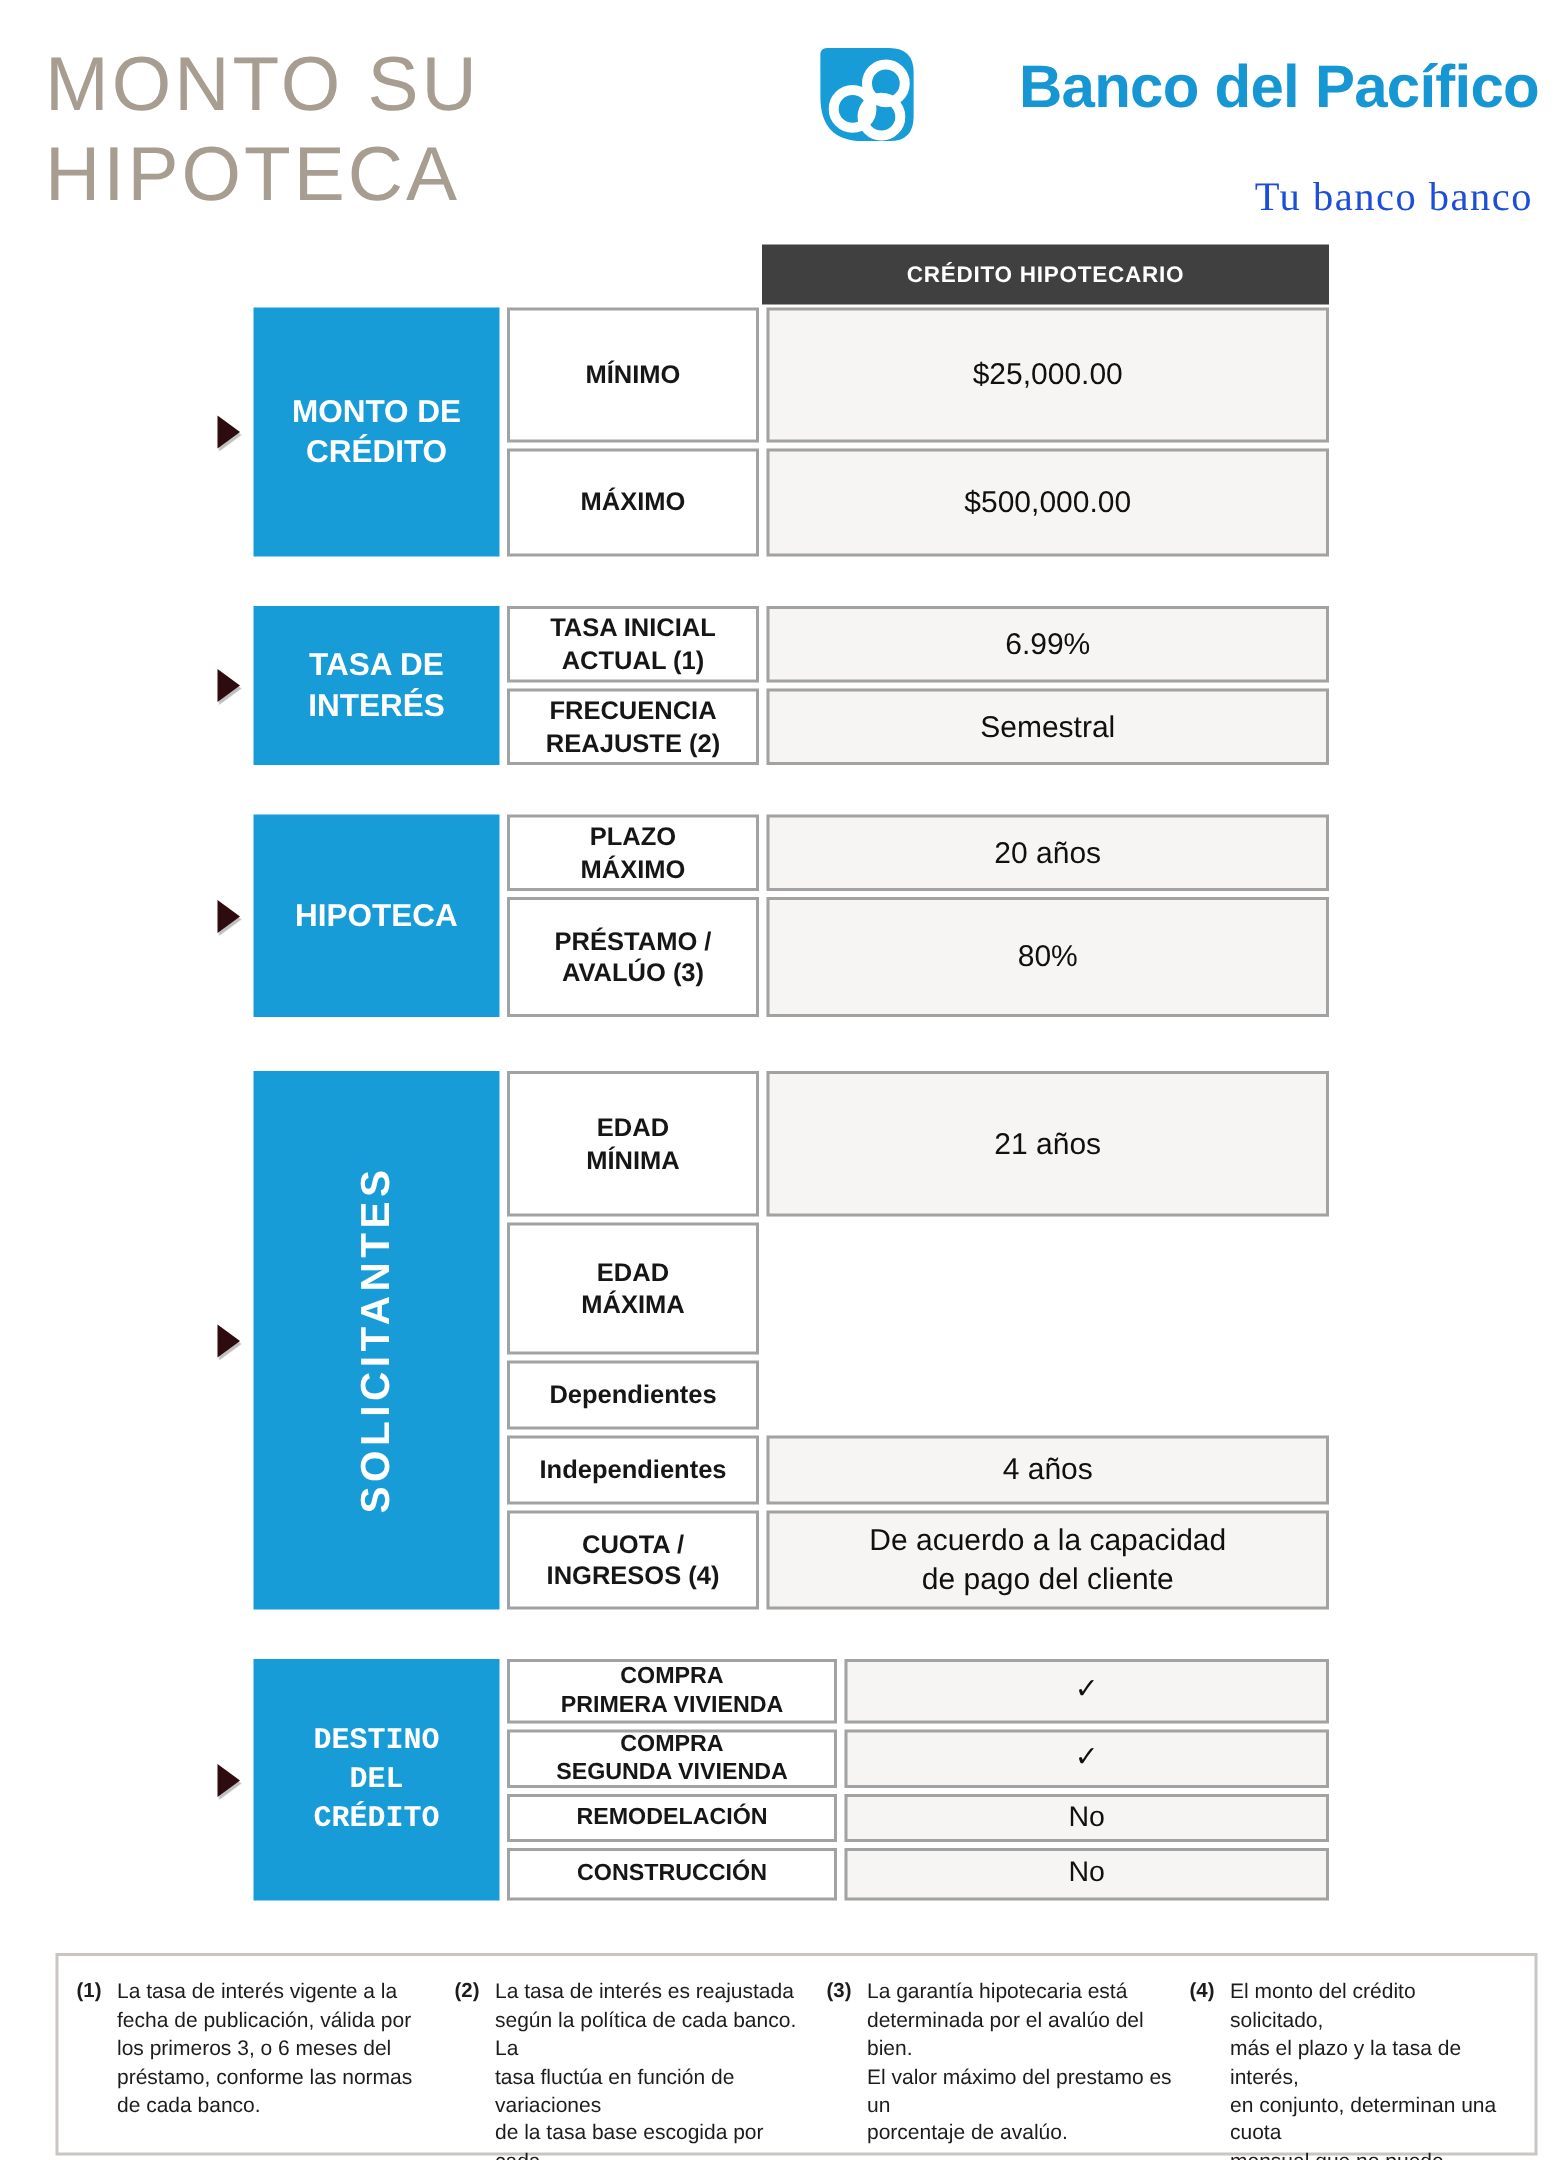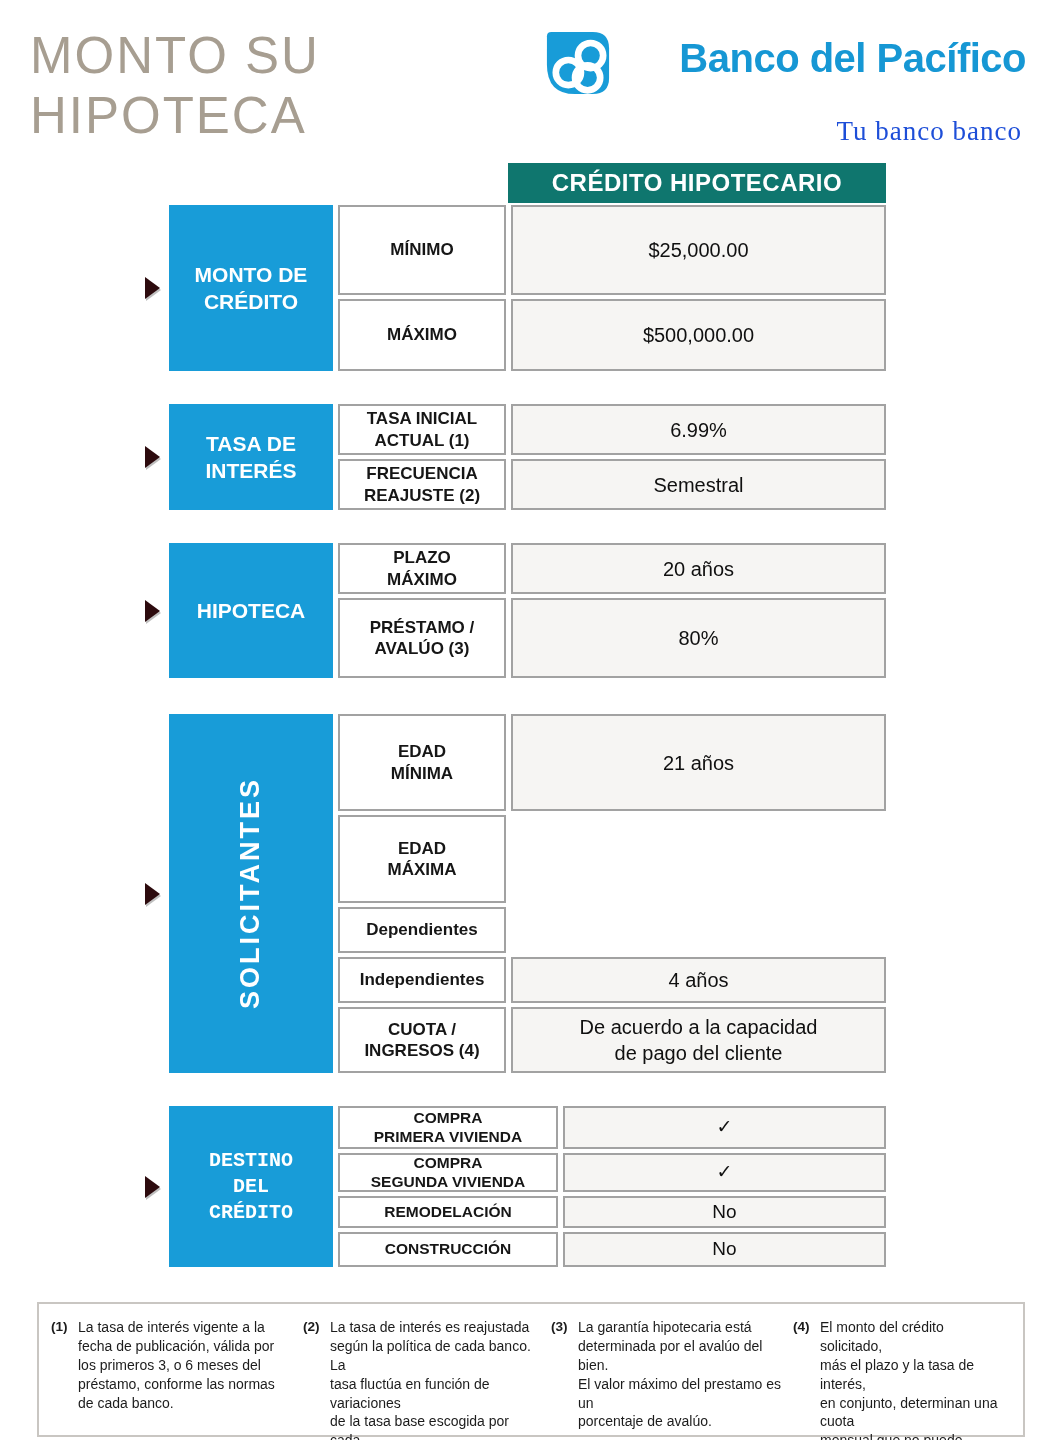--- a/index.html
+++ b/index.html
@@ -23,21 +23,21 @@
   }
   .brand-tagline {
     position:absolute; left:626px; top:92px; width:396px;
     font-family:"Liberation Serif", serif;
     font-size:27px; letter-spacing:1px; color:#1d4ed8; text-align:right;margin-top:24px;
   }
 
   
   .table-header {
     position:absolute; left:508px; top:163px; width:378px; height:40px;
-    background:#0f766e; color:#ffffff; font-weight:bold; font-size:24px;
+    background:#404040; color:#ffffff; font-weight:bold; font-size:15px;
     letter-spacing:0.5px; display:flex; align-items:center; justify-content:center;
   }
 
   
   .section { position:absolute; left:169px; display:grid; column-gap:5px; row-gap:4px; }
   .arrow {
     position:absolute; left:-24px; top:50%; transform:translateY(-50%);
     width:0; height:0;
     border-left:15px solid #2d0b0e;
     border-top:11px solid transparent; border-bottom:11px solid transparent;

